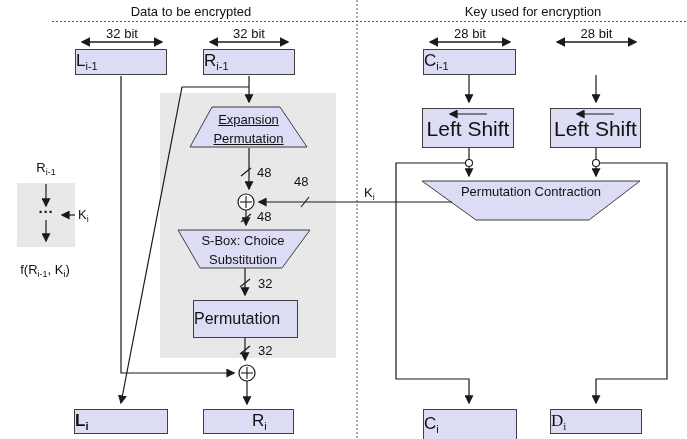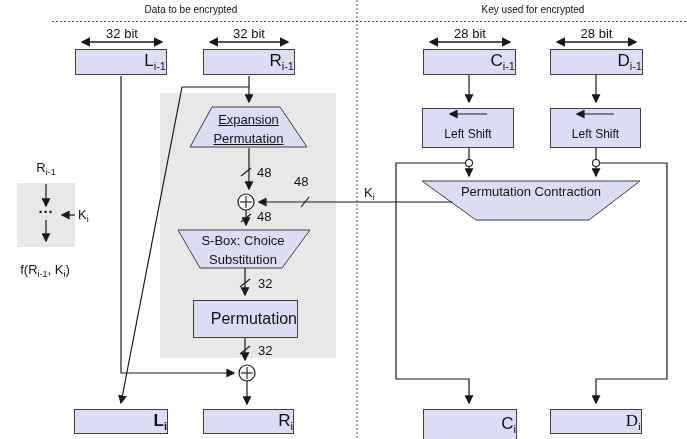--- a/index.html
+++ b/index.html
@@ -10,57 +10,54 @@
     --dash:#555555;
   }
   html,body{margin:0;padding:0;background:#ffffff;}
   body{font-family:"Liberation Sans", sans-serif; color:#111;}
   #stage{position:relative;width:687px;height:439px;background:#fff;overflow:hidden;}
   .abs{position:absolute;box-sizing:border-box;}
   .panel{background:var(--panel-gray);}
   .reg{
     background:var(--box-fill);
     border:1px solid var(--box-border);
-    display:flex;align-items:center;justify-content:flex-end;
+    display:flex;align-items:center;justify-content:flex-start;
     font-size:17px;line-height:1;
   }
   .reg sub, .lbl sub{font-size:11px;line-height:1;vertical-align:-4px;}
   .small-sub sub{font-size:9px;vertical-align:-3px;}
   .lbl{font-size:13px;line-height:1.2;white-space:nowrap;}
   .center{text-align:center;}
-  .hdr{font-size:10px;}
+  .hdr{font-size:13px;}
   .block-big{font-size:16px;}
   .trap-label{font-size:13px;line-height:1.45;text-align:center;}
   svg{position:absolute;left:0;top:0;pointer-events:none;}
   .shiftbox{
     background:var(--box-fill);
     border:1px solid var(--box-border);
     display:flex;align-items:flex-end;justify-content:center;
-    font-size:12px;padding-bottom:6px;
+    font-size:21px;padding-bottom:6px;
   }
 </style>
 </head>
 <body>
 
 <div id="stage">
 
   <div class="abs panel" style="left:160px;top:93px;width:176px;height:265px;"></div>
   <div class="abs panel" style="left:17px;top:183px;width:58px;height:64px;"></div>
 
   <div class="abs reg" style="left:75px;top:49px;width:92px;height:26px;">
     <span><span>L</span><sub>i-1</sub></span>
   </div>
   <div class="abs reg" style="left:203px;top:49px;width:92px;height:26px;">
     <span><span>R</span><sub>i-1</sub></span>
   </div>
   <div class="abs reg" style="left:423px;top:49px;width:93px;height:26px;">
     <span><span>C</span><sub>i-1</sub></span>
-  </div>
-  <div class="abs reg" style="left:550px;top:49px;width:93px;height:26px;">
-    <span><span>D</span><sub>i-1</sub></span>
   </div>
 
   <div class="abs reg" style="left:74px;top:409px;width:94px;height:25px;font-weight:bold;">
     <span><span>L</span><sub>i</sub></span>
   </div>
   <div class="abs reg" style="left:203px;top:409px;width:91px;height:25px;padding-left:48px;">
     <span><span>R</span><sub>i</sub></span>
   </div>
   <div class="abs reg" style="left:423px;top:409px;width:94px;height:31px;">
     <span><span>C</span><sub>i</sub></span>
@@ -156,21 +153,21 @@
     <circle cx="596" cy="163" r="3.5" fill="#ffffff" stroke="#1a1a1a" stroke-width="1.1"></circle>
 
     <g fill="none" stroke="#1a1a1a" stroke-width="1.2">
       <path d="M46,184 V206" marker-end="url(#ah)"></path>
       <path d="M75,215 H62" marker-end="url(#ah)"></path>
       <path d="M46,220 V241" marker-end="url(#ah)"></path>
     </g>
   </svg>
 
   <div class="abs hdr center" style="left:52px;top:4px;width:278px;">Data to be encrypted</div>
-  <div class="abs hdr center" style="left:385px;top:4px;width:296px;">Key used for encrypted</div>
+  <div class="abs hdr center" style="left:385px;top:4px;width:296px;">Key used for encryption</div>
 
   <div class="abs lbl center" style="left:77px;top:26px;width:90px;">32 bit</div>
   <div class="abs lbl center" style="left:205px;top:26px;width:88px;">32 bit</div>
   <div class="abs lbl center" style="left:425px;top:26px;width:90px;">28 bit</div>
   <div class="abs lbl center" style="left:552px;top:26px;width:89px;">28 bit</div>
 
   <div class="abs trap-label" style="left:190px;top:111px;width:117px;text-decoration:underline;">
     <div>Expansion</div>
     <div>Permutation</div>
   </div>

